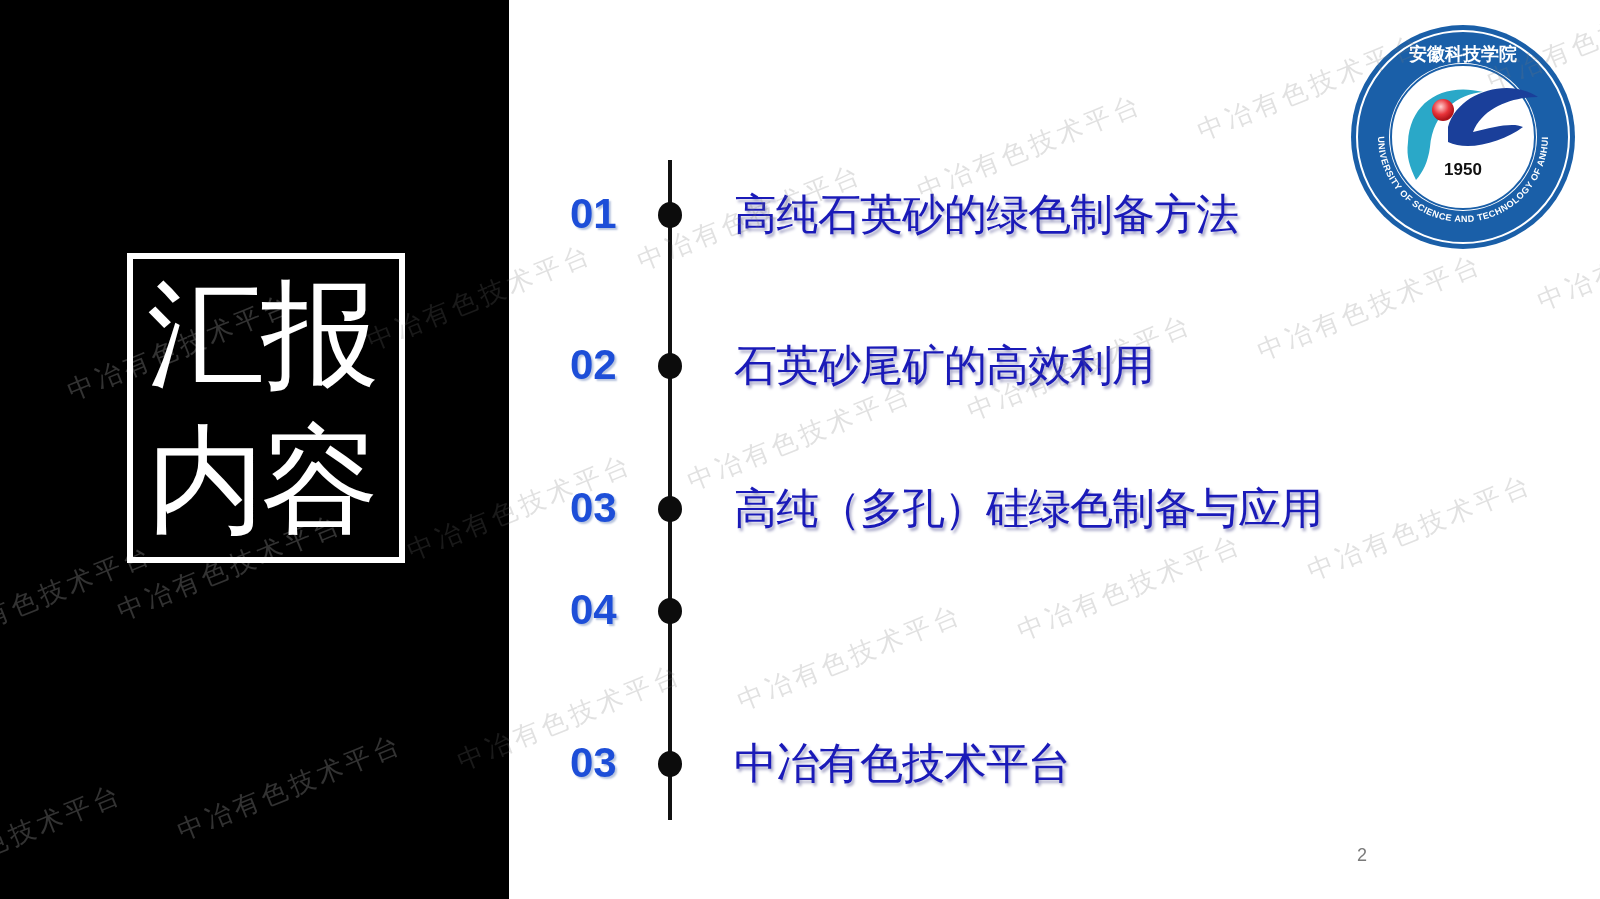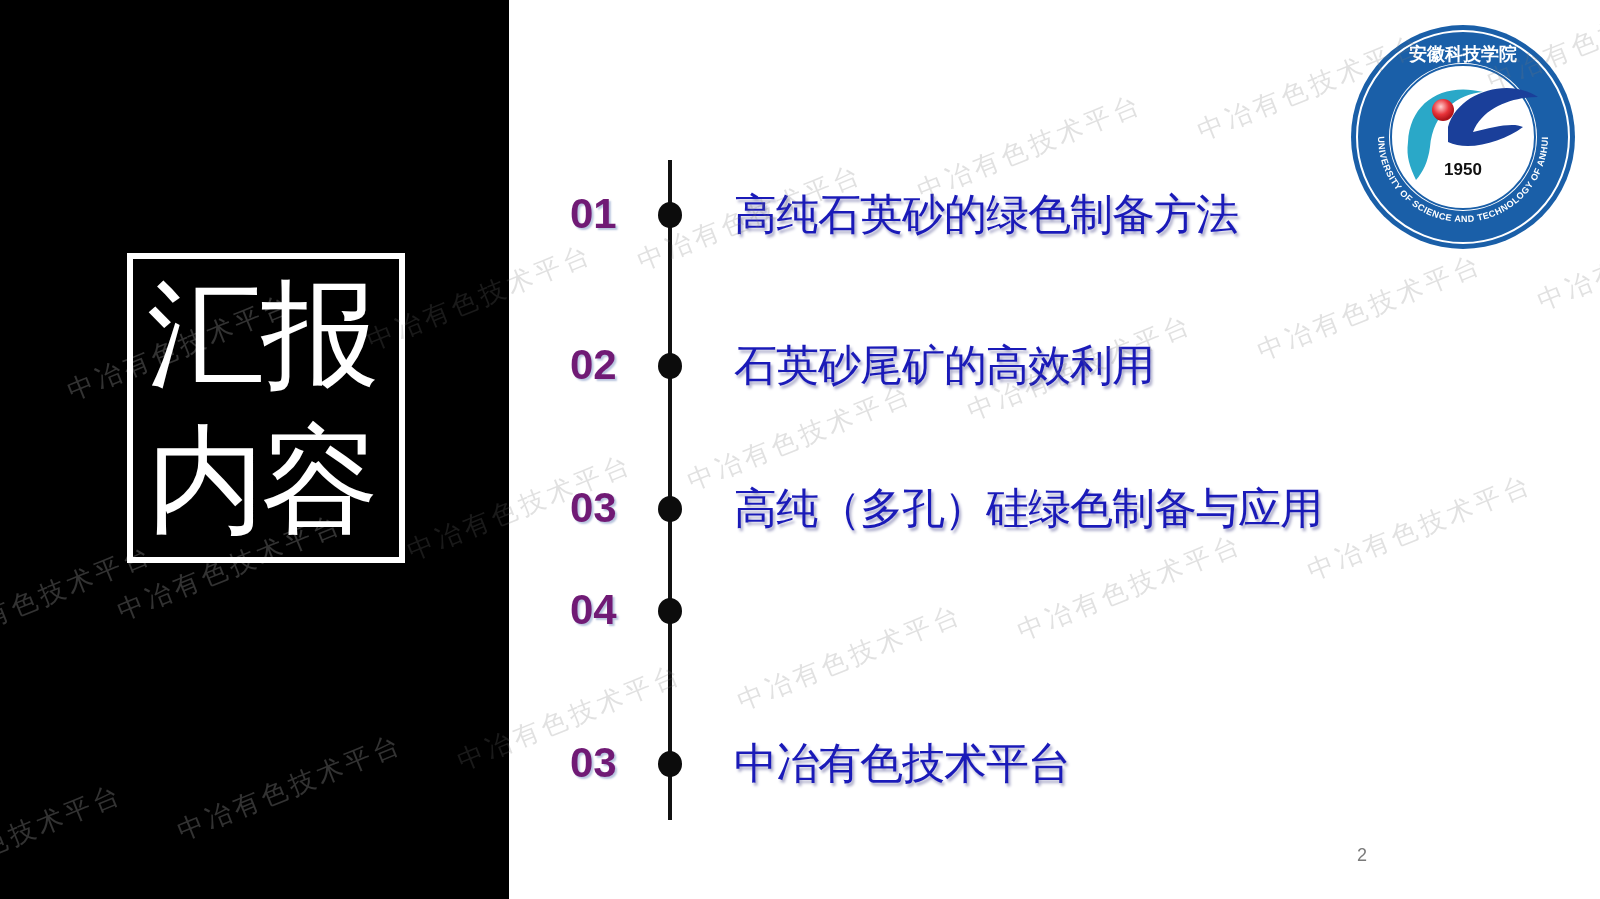--- a/index.html
+++ b/index.html
@@ -5,21 +5,21 @@
   * { margin:0; padding:0; box-sizing:border-box; }
   html, body { width:1600px; height:899px; overflow:hidden; background:#ffffff; }
   body { position:relative; font-family:"Liberation Serif", "DejaVu Serif", serif; }
   .left-panel { position:absolute; left:0; top:0; width:509px; height:899px; background:#000000;padding-left:8px; }
   .title-box { position:absolute; left:127px; top:253px; width:278px; height:310px; border:6px solid #ffffff; }
   .title-line { position:absolute; left:14px; width:250px; color:#ffffff; font-size:118px; line-height:130px; letter-spacing:-4px; font-family:"DejaVu Serif", serif; font-weight:normal; }
   .title-line.l1 { top:10px; }
   .title-line.l2 { top:156px; }
   .timeline { position:absolute; left:668px; top:160px; width:4px; height:660px; background:#111111; }
   .item { position:absolute; left:0; width:1600px; height:60px; }
-  .num { position:absolute; left:570px; width:70px; font-family:"Liberation Sans", sans-serif; font-weight:bold; font-size:42px; color:#701a75; text-shadow:2px 2px 2px #b7c4de; line-height:60px; }
+  .num { position:absolute; left:570px; width:70px; font-family:"Liberation Sans", sans-serif; font-weight:bold; font-size:42px; color:#1d4ed8; text-shadow:2px 2px 2px #b7c4de; line-height:60px; }
   .dot { position:absolute; left:658px; top:18px; width:24px; height:26px; border-radius:50%; background:#0c0c0c; }
   .label { position:absolute; left:734px; font-family:"DejaVu Serif", serif; font-weight:normal; font-size:43px; color:#1a1ab8; line-height:60px; letter-spacing:-1px; text-shadow:2px 3px 3px #a8a8c8; white-space:nowrap; }
   .logo { position:absolute; left:1348px; top:22px; width:230px; height:230px; }
   .page-num { position:absolute; left:1357px; top:845px; font-family:"Liberation Sans", sans-serif; font-size:18px; color:#7a7a7a; }
   .wm { position:absolute; font-family:"DejaVu Sans", sans-serif; font-size:26px; color:rgba(120,120,120,0.22); transform:rotate(-22deg); white-space:nowrap; pointer-events:none; letter-spacing:4px; }
   .wm.on-blue { color:rgba(255,255,255,0.20); }
 </style>
 </head>
 <body>
 

